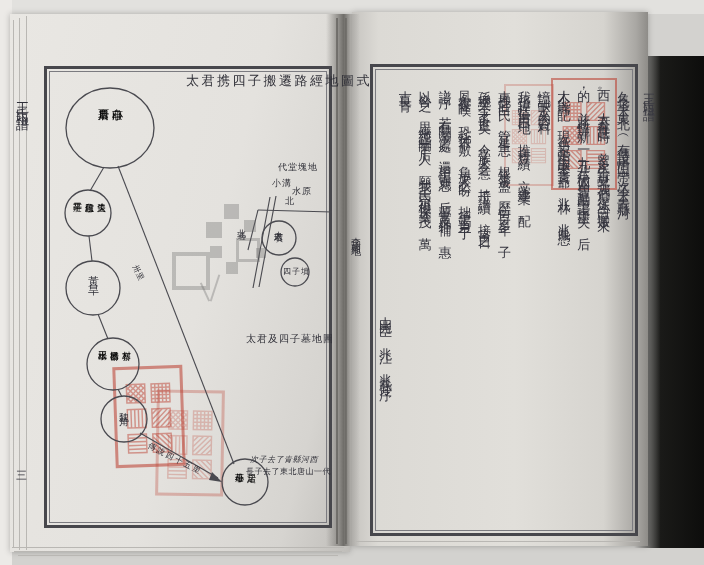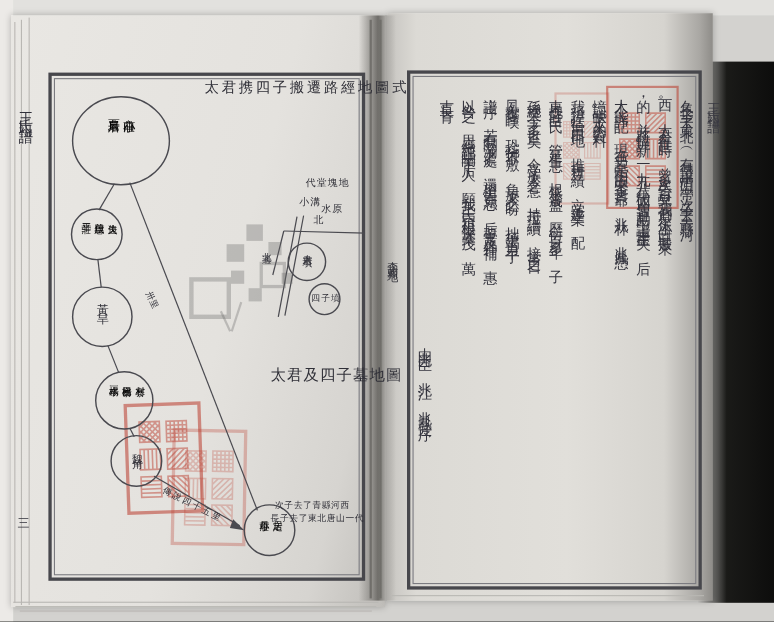--- a/index.html
+++ b/index.html
@@ -125,23 +125,23 @@
   <div class="abs dlabel" style="left:292px;top:143px;font-size:9px;letter-spacing:1px;margin-top:44px;">水原</div>
   <div class="abs dlabel" style="left:278px;top:163px;font-size:9px;letter-spacing:1px;">代堂塊地</div>
   <div class="abs dlabel" style="left:272px;top:180px;font-size:9px;letter-spacing:1px;font-family:Liberation Mono, monospace;">小溝</div>
   <div class="abs dlabel" style="left:285px;top:197px;font-size:9px;">北</div>
   <div class="abs v dlabel" style="left:236px;top:222px;font-size:9px;letter-spacing:2px;">北邊</div>
   <div class="abs v dlabel" style="left:350px;top:229px;font-size:10px;letter-spacing:3px;">李胡賴地</div>
 
   <div class="abs dlabel" style="left:138px;top:264px;font-size:8px;transform:rotate(65deg);transform-origin:left top;white-space:nowrap;">卅里</div>
   <div class="abs dlabel" style="left:150px;top:442px;font-size:8px;letter-spacing:2px;transform:rotate(27deg);transform-origin:left top;white-space:nowrap;">傳說四十五里</div>
 
-  <div class="abs dlabel" style="left:246px;top:334px;font-size:14px;letter-spacing:1px;white-space:nowrap;">太君及四子墓地圖</div>
+  <div class="abs dlabel" style="left:246px;top:334px;font-size:10px;letter-spacing:1px;white-space:nowrap;">太君及四子墓地圖</div>
   <div class="abs dlabel" style="left:246px;top:468px;font-size:8px;letter-spacing:.5px;white-space:nowrap;">長子去了東北唐山一代</div>
-  <div class="abs dlabel" style="left:250px;top:456px;font-size:8px;letter-spacing:.5px;white-space:nowrap;">次子去了青縣河西</div>
+  <div class="abs dlabel" style="left:250px;top:456px;font-size:8px;letter-spacing:.5px;white-space:nowrap;font-style:italic;">次子去了青縣河西</div>
 
   <div class="abs seal" style="left:551px;top:78px;width:62px;height:108px;font-size:25px;border-width:2px;">
     <div class="seal-glyphs" style="width:56px;">▦▨▩▥▧▤</div>
   </div>
   <div class="abs seal" style="left:504px;top:84px;width:46px;height:98px;font-size:20px;opacity:.45;border-width:2px;">
     <div class="seal-glyphs" style="width:42px;">▦▨▩▥▧▤</div>
   </div>
 
   <div class="abs" style="left:370px;top:64px;width:268px;height:472px;border:3px solid #47474c;box-sizing:border-box;">
     <div class="frame-inner"></div>

